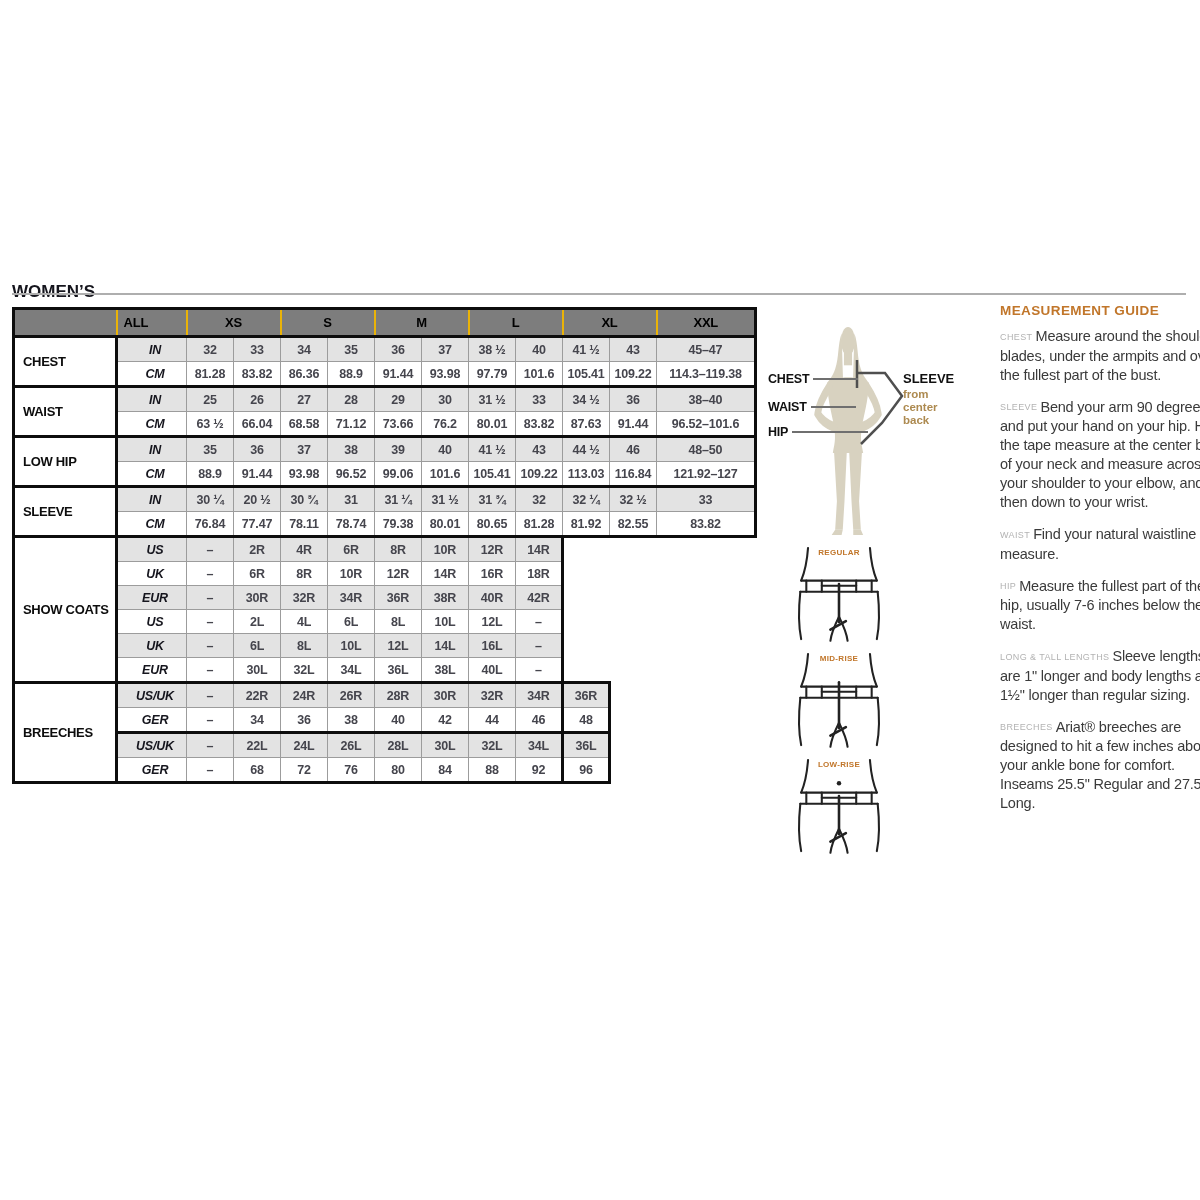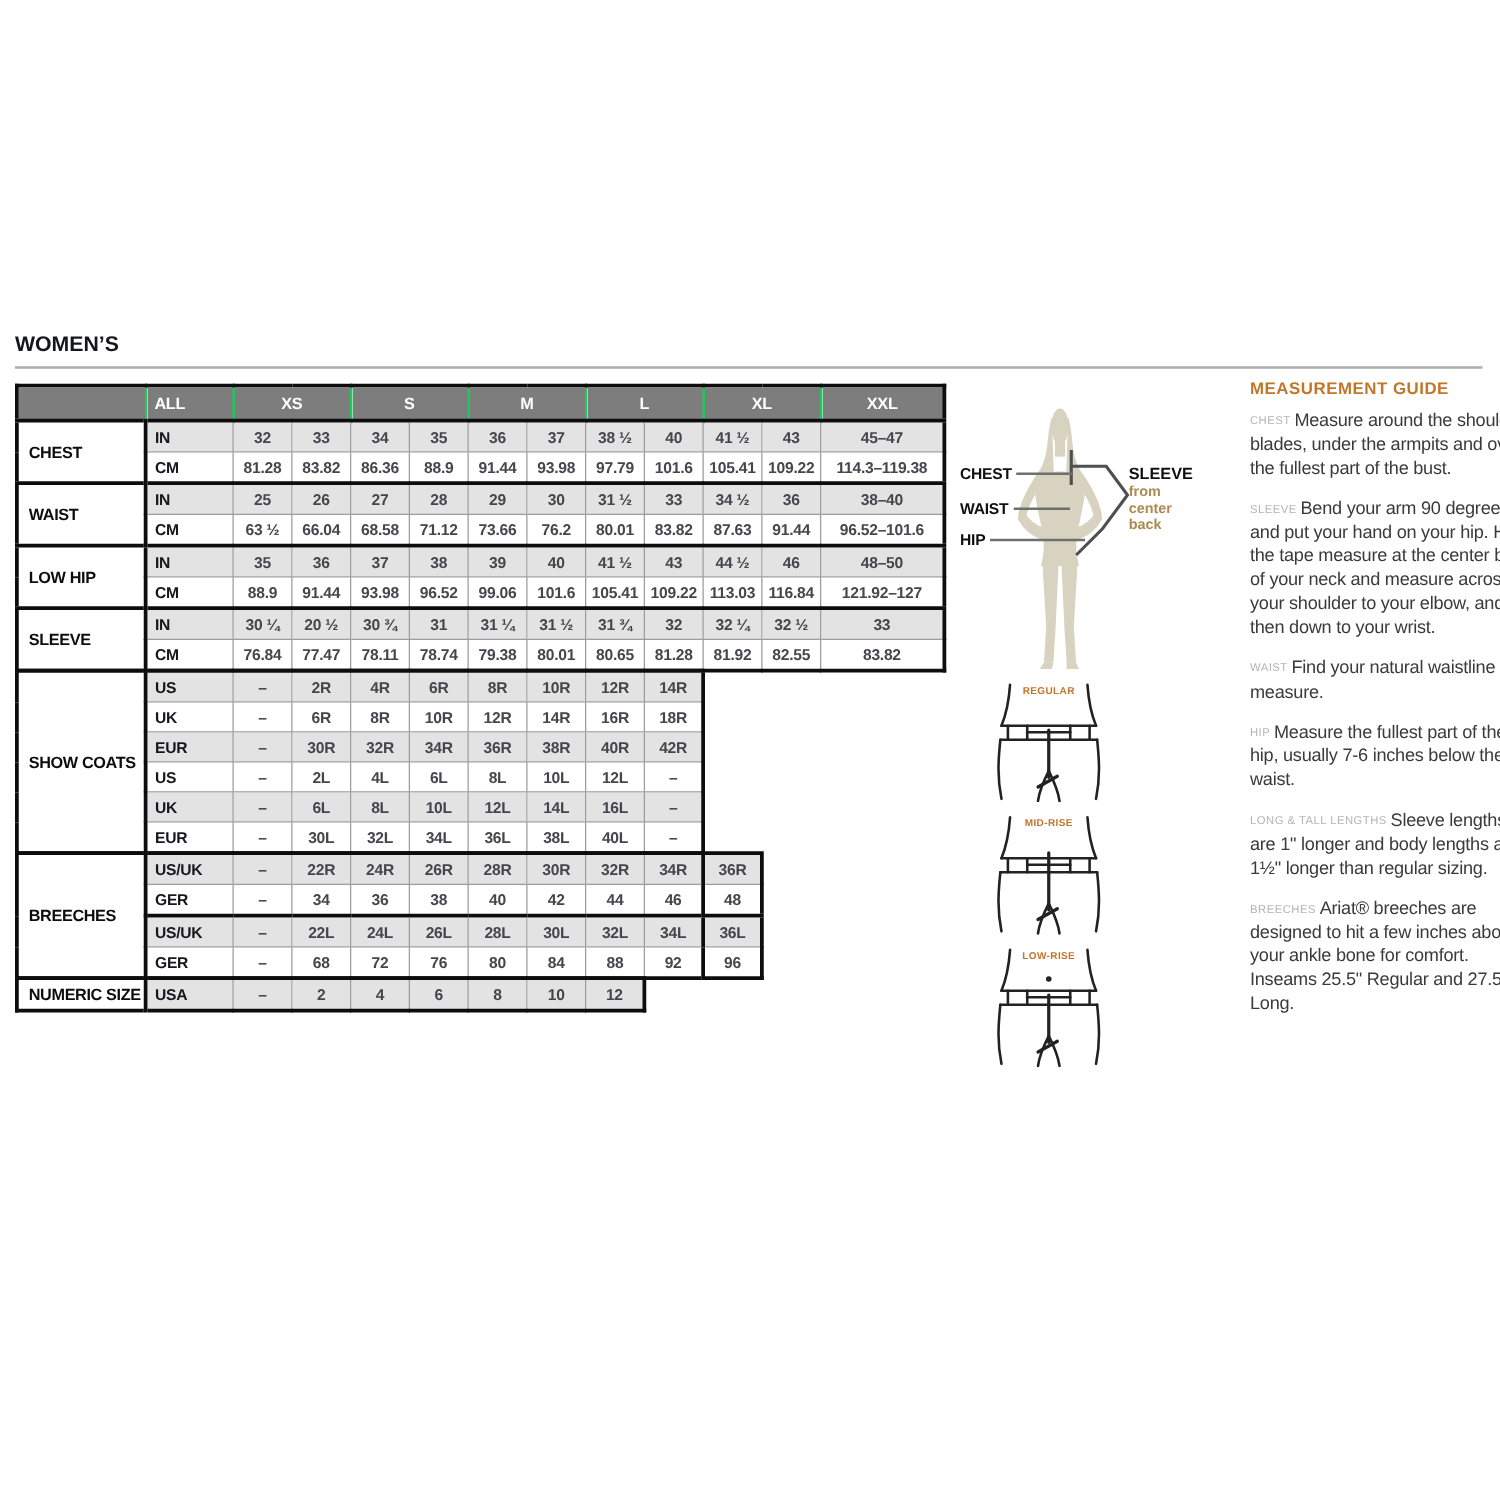--- a/index.html
+++ b/index.html
@@ -1,36 +1,36 @@
 <!DOCTYPE html>
 <html><head>
 <meta charset="utf-8">
 <style>
   html,body{margin:0;padding:0;background:#fff;}
   .canvas{position:relative;width:1200px;height:1200px;background:#fff;overflow:hidden;
           font-family:"Liberation Sans",sans-serif;}
 
   
-  .title{position:absolute;left:12px;top:266px;font-size:17px;font-weight:bold;color:#15151d;letter-spacing:0;}
+  .title{position:absolute;left:12px;top:282px;font-size:17px;font-weight:bold;color:#15151d;letter-spacing:0;}
   .rule{position:absolute;left:12px;top:293px;width:1174px;height:2px;background:#aeaeae;}
 
   
   .tables{position:absolute;left:12px;top:307px;}
   table.szt{border-collapse:collapse;table-layout:fixed;border:3px solid #0d0d0d;
             font-size:12.5px;font-weight:bold;color:#45454d;letter-spacing:-0.2px;}
   table.szt + table.szt{margin-top:-3px;}
   .szt th,.szt td{border:1px solid #9c9c9c;height:23px;padding:0;text-align:center;
                   white-space:nowrap;overflow:hidden;}
-  .szt thead th{background:#7d7d7d;color:#ffffff;font-size:13px;height:25px;border:2px solid #22c55e;}
+  .szt thead th{background:#7d7d7d;color:#000000;font-size:13px;height:25px;border:2px solid #eab308;}
   .szt thead th.left{text-align:left;padding-left:6px;}
   .szt thead{border-bottom:3px solid #0d0d0d;}
   .szt tbody{border-top:3px solid #0d0d0d;}
   .szt td.lbl{background:#fff;color:#0d0d0d;text-align:left;padding-left:8px;font-size:13px;
               border-right:3px solid #0d0d0d;letter-spacing:-0.3px;}
-  .szt td.unit{text-align:left;padding-left:6px;color:#16161e;}
+  .szt td.unit{text-align:center;padding-left:6px;color:#16161e;font-style:italic;}
   .szt tr.shade td{background:#e3e3e3;}
   .szt tr td{background:#fff;}
   .szt tr.shade td{background:#e3e3e3;}
   .szt td.lbl{background:#fff !important;}
   .szt td.thickL{border-left:3px solid #0d0d0d;}
   .szt tr.thickT td{border-top:3px solid #0d0d0d;}
 
   
   .figure{position:absolute;left:765px;top:312px;width:200px;height:238px;}
   .sil{position:absolute;left:48px;top:14px;width:70px;height:210px;}
@@ -360,46 +360,20 @@
             <td class="unit">GER</td>
             <td>–</td>
             <td>68</td>
             <td>72</td>
             <td>76</td>
             <td>80</td>
             <td>84</td>
             <td>88</td>
             <td>92</td>
             <td class="thickL">96</td>
-          </tr>
-        </tbody>
-      </table>
-      <table class="szt sub">
-        <colgroup>
-          <col style="width: 103px;">
-          <col style="width: 70px;">
-          <col style="width: 47px;">
-          <col style="width: 47px;">
-          <col style="width: 47px;">
-          <col style="width: 47px;">
-          <col style="width: 47px;">
-          <col style="width: 47px;">
-          <col style="width: 47px;">
-        </colgroup>
-        <tbody>
-          <tr class="shade">
-            <td class="lbl" rowspan="1">NUMERIC SIZE</td>
-            <td class="unit">USA</td>
-            <td>–</td>
-            <td>2</td>
-            <td>4</td>
-            <td>6</td>
-            <td>8</td>
-            <td>10</td>
-            <td>12</td>
           </tr>
         </tbody>
       </table>
     </div>
 
   <div class="figure">
     <svg class="sil" viewBox="0 0 120 235" preserveAspectRatio="none">
       <g fill="#d8d2c0" stroke="none">
         <ellipse cx="60" cy="17" rx="12" ry="16"></ellipse>
         <path d="M49,8 C42,22 45,34 38,48 C34,56 28,60 24,64 L52,72 Z"></path>

